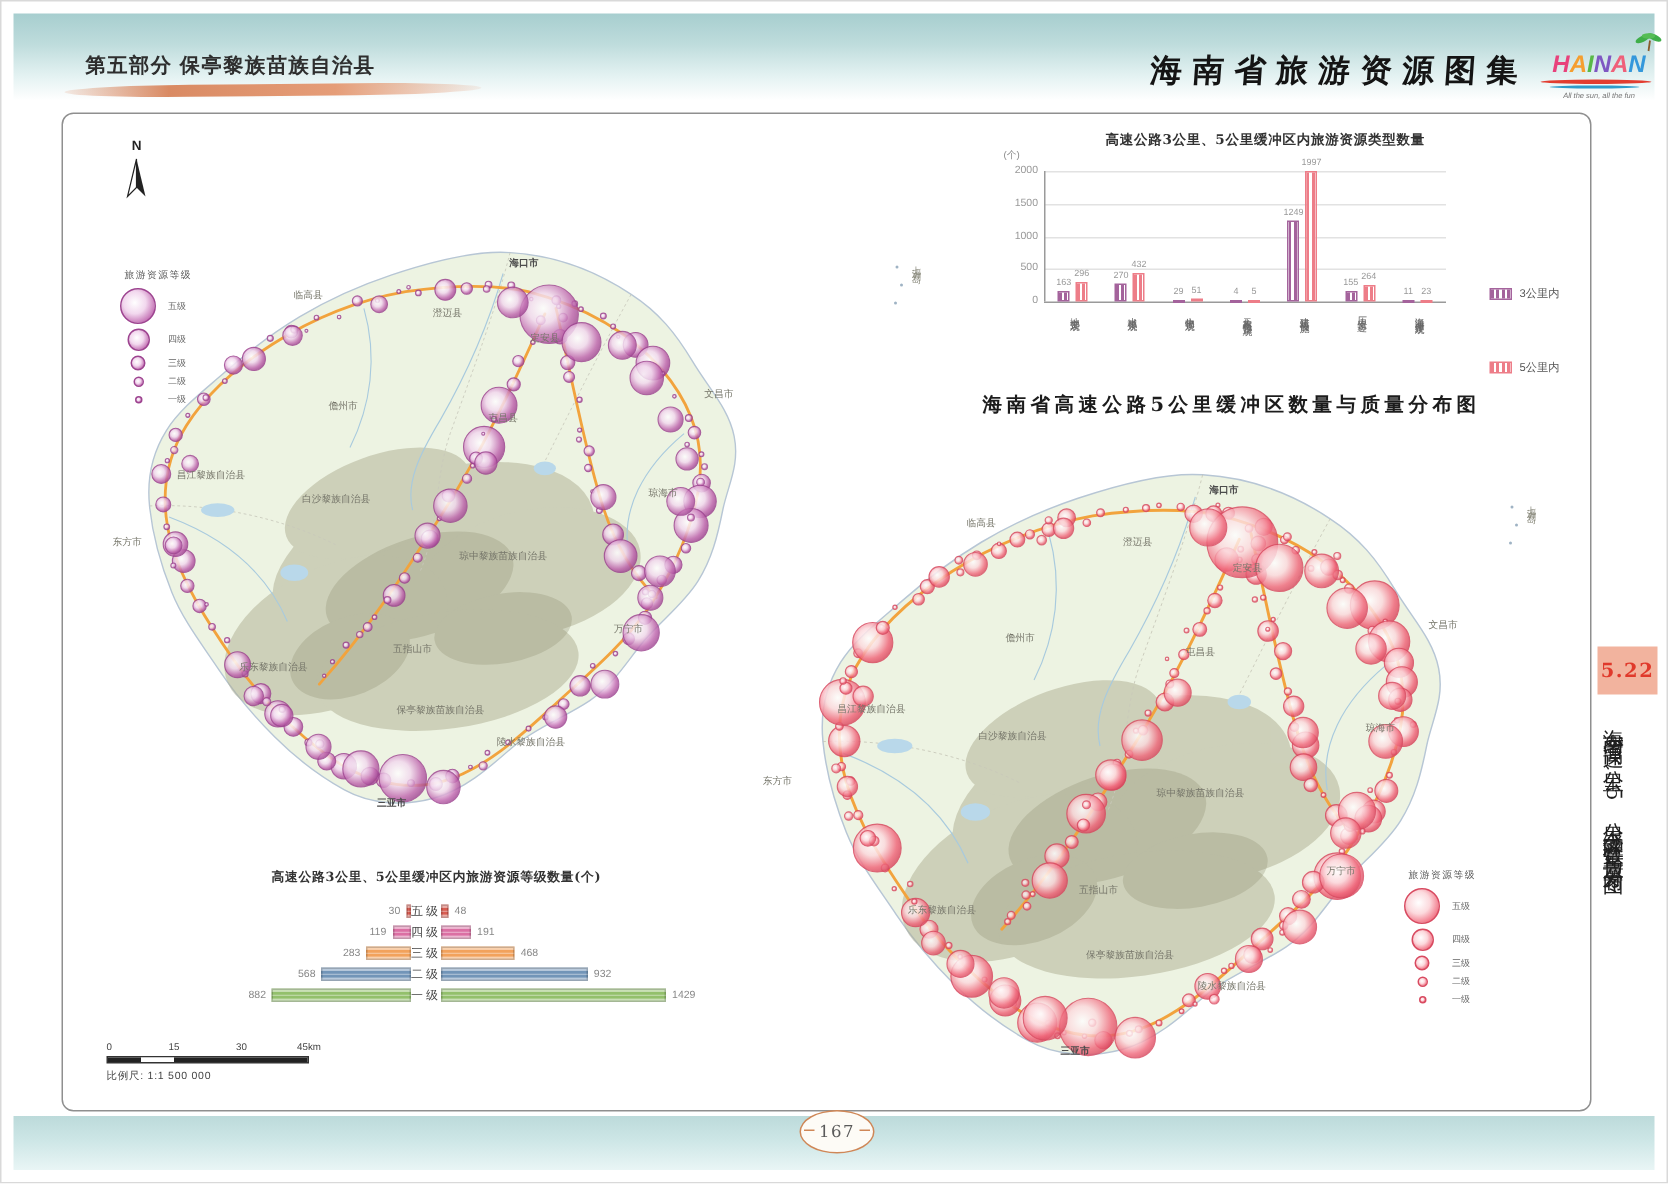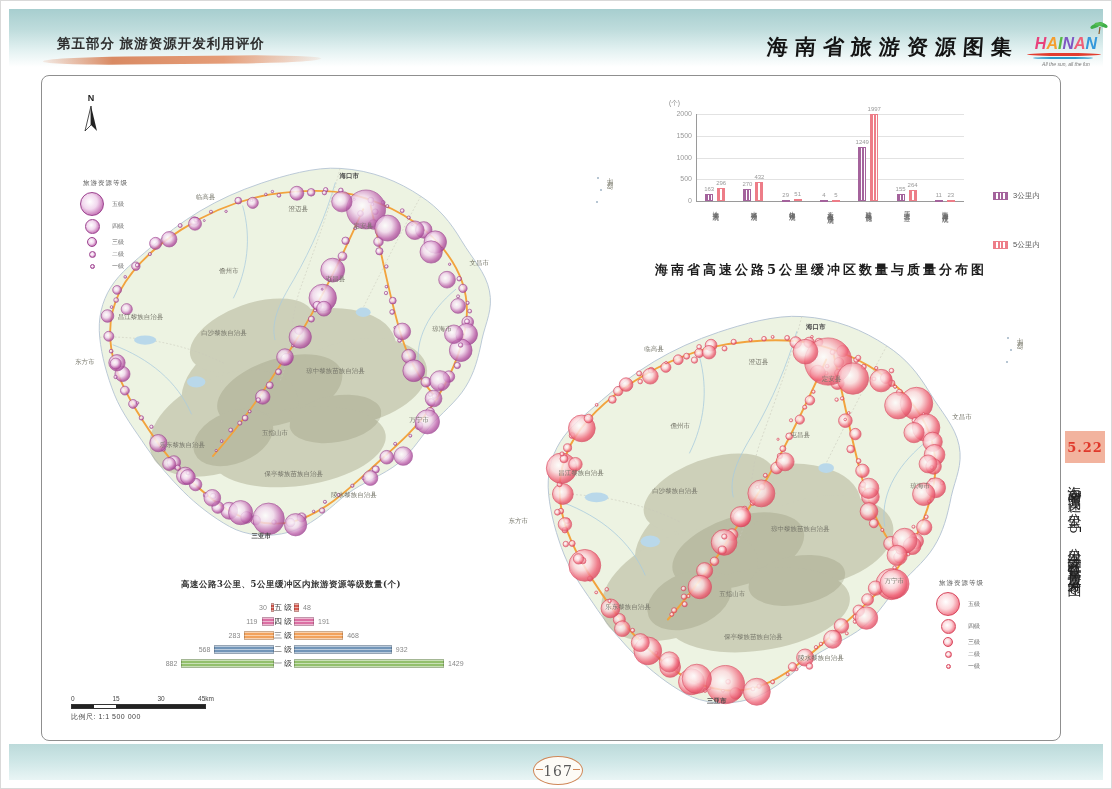--- a/index.html
+++ b/index.html
@@ -83,31 +83,31 @@
   .fig-no{width:40px;height:32px;background:#f2b39e;color:#e0392b;font-weight:bold;font-size:13px;
     letter-spacing:1px;display:flex;align-items:center;justify-content:center;font-family:"DejaVu Serif",serif;}
   .fig-title{margin-top:12px;height:248px;writing-mode:vertical-rl;font-family:"DejaVu Serif",serif;
     font-size:14px;color:#1f1f1f;letter-spacing:3px;line-height:19px;}
 
   
   .band-bottom{position:absolute;left:8px;bottom:8px;right:8px;height:36px;
     background:linear-gradient(180deg,#bcdada 0%,#cde6e6 45%,#e9f5f5 100%);}
   .page-badge{position:absolute;left:532px;top:739px;width:48px;height:27px;border:1.5px solid #cf8757;
     border-radius:50%;background:#fdfbf6;display:flex;align-items:center;justify-content:center;
-    font-size:14px;color:#5a5a5a;letter-spacing:1px;font-family:"DejaVu Serif",serif;margin-top:16px;}
+    font-size:11px;color:#5a5a5a;letter-spacing:1px;font-family:"DejaVu Serif",serif;}
   .page-badge:before,.page-badge:after{content:"";position:absolute;top:12px;width:7px;height:1px;background:#cf8757;}
   .page-badge:before{left:2px;} .page-badge:after{right:2px;}
 </style>
 </head>
 <body>
 
 <div id="page">
 
   <div class="band-top">
-    <div class="section-title">第五部分  旅游资源开发利用评价</div>
+    <div class="section-title">第五部分  保亭黎族苗族自治县</div>
     <div class="brush"></div>
     <div class="atlas-title">海南省旅游资源图集</div>
     <div class="logo">
       <svg class="palm" width="20" height="14" viewBox="0 0 20 14">
         <path d="M10,13 L11,6" stroke="#8a5a2b" stroke-width="1.2" fill="none"></path>
         <ellipse cx="6" cy="5" rx="5" ry="2" fill="#3fae49" transform="rotate(-25 6 5)"></ellipse>
         <ellipse cx="14" cy="4" rx="5" ry="2" fill="#3fae49" transform="rotate(25 14 4)"></ellipse>
         <ellipse cx="10" cy="3" rx="4.5" ry="1.8" fill="#55bd55"></ellipse>
       </svg>
       <div class="logo-word"><span style="color: rgb(232, 66, 124);">H</span><span style="color: rgb(245, 158, 47);">A</span><span style="color: rgb(88, 185, 71);">I</span><span style="color: rgb(126, 87, 194);">N</span><span style="color: rgb(239, 96, 121);">A</span><span style="color: rgb(52, 152, 219);">N</span></div>
@@ -686,20 +686,21 @@
       <span class="dot" style="left:3px;top:32px;"></span>
   </div>
   <div class="inset" id="inset-right" style="left:1002px;top:328px;">
     <span class="vtxt">七洲列岛</span>
     <span class="dot" style="left:4px;top:8px;"></span>
       <span class="dot" style="left:7px;top:20px;"></span>
       <span class="dot" style="left:3px;top:32px;"></span>
   </div>
 
   <div id="typechart">
+      <div class="cht" style="top: 2px;">高速公路3公里、5公里缓冲区内旅游资源类型数量</div>
       <div class="unit" style="left: 28px; top: 14px;">(个)</div>
       <div class="grid" style="left: 55px; top: 116px; width: 268px; background: rgb(154, 154, 154);"></div>
       <div class="ytick" style="left: 29px; top: 112px;">0</div>
       <div class="grid" style="left: 55px; top: 94.25px; width: 268px; background: rgb(226, 226, 226);"></div>
       <div class="ytick" style="left: 29px; top: 90.25px;">500</div>
       <div class="grid" style="left: 55px; top: 72.5px; width: 268px; background: rgb(226, 226, 226);"></div>
       <div class="ytick" style="left: 29px; top: 68.5px;">1000</div>
       <div class="grid" style="left: 55px; top: 50.75px; width: 268px; background: rgb(226, 226, 226);"></div>
       <div class="ytick" style="left: 29px; top: 46.75px;">1500</div>
       <div class="grid" style="left: 55px; top: 29px; width: 268px; background: rgb(226, 226, 226);"></div>

